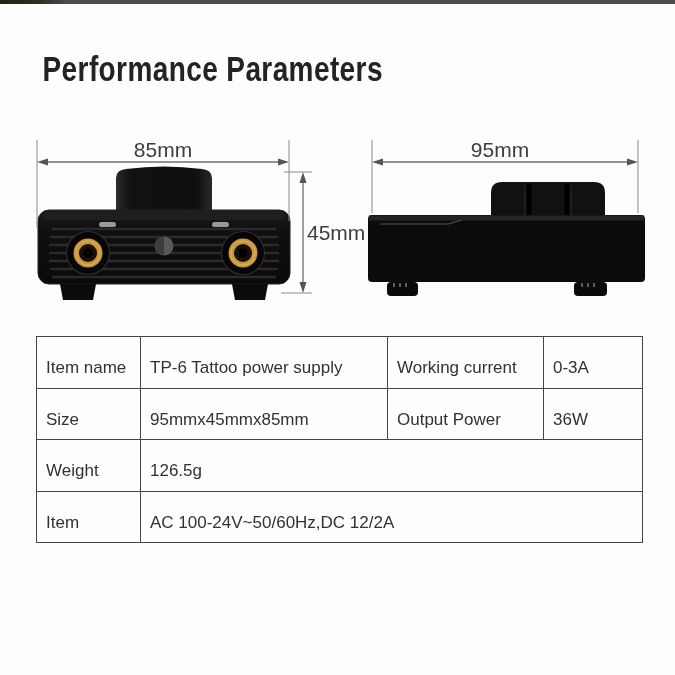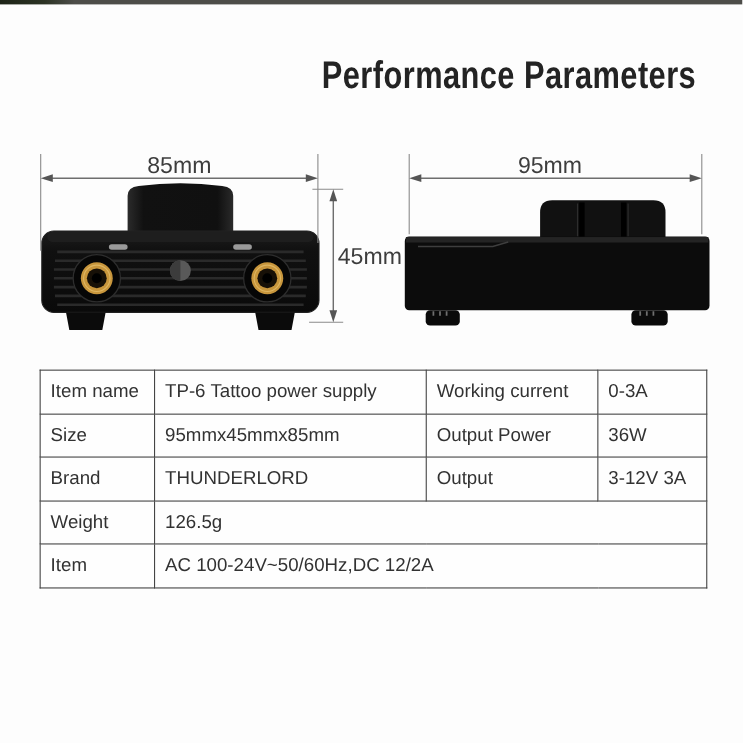--- a/index.html
+++ b/index.html
@@ -6,21 +6,21 @@
   body{
     width:675px;height:675px;position:relative;overflow:hidden;
     background:#fdfdfd;
     font-family:"Liberation Sans", sans-serif;
   }
   .top-strip{
     position:absolute;top:0;left:0;width:675px;height:4px;
     background:linear-gradient(90deg,#1d2417 0%,#2c3324 6%,#4d4d49 10%,#4d4d49 100%);
   }
   .title-wrap{
-    position:absolute;top:49px;left:0;width:675px;text-align:right;
+    position:absolute;top:49px;left:0;width:675px;text-align:left;
   }
   .title-wrap span{
     display:inline-block;
     transform:scaleX(0.80);
     font-size:35px;font-weight:bold;color:#232323;letter-spacing:0.5px;
     white-space:nowrap;
   }
   .figure-svg{position:absolute;top:128px;left:0;}
   .dim-text{font-size:21px;fill:#3d3d3d;font-family:"Liberation Sans",sans-serif;}
   .dim-line{stroke:#6e6e6e;stroke-width:1.3;}
@@ -28,21 +28,21 @@
   .arrow{fill:#555;}
   table.spec{
     position:absolute;left:36px;top:336px;
     width:606px;border-collapse:collapse;table-layout:fixed;
     background:#fefefe;
   }
   table.spec td{
     border:1.7px solid #454545;
     height:38.5px;
     font-size:17px;color:#323232;
-    padding:0 4px 0 9px;
+    padding:12px 4px 0 9px;
     vertical-align:middle;
     white-space:nowrap;overflow:hidden;
   }
   td.indent{padding-left:19px;margin-top:42px;}
 </style>
 </head>
 <body>
 
 <div class="top-strip"></div>
 
@@ -173,26 +173,20 @@
       <td>Working current</td>
       <td>0-3A</td>
     </tr>
     <tr>
       <td>Size</td>
       <td>95mmx45mmx85mm</td>
       <td>Output Power</td>
       <td>36W</td>
     </tr>
     <tr>
-      <td>Brand</td>
-      <td>THUNDERLORD</td>
-      <td>Output</td>
-      <td>3-12V 3A</td>
-    </tr>
-    <tr>
       <td>Weight</td>
       <td colspan="3">126.5g</td>
     </tr>
     <tr>
       <td>Item</td>
       <td colspan="3" class="indent">AC 100-24V~50/60Hz,DC 12/2A</td>
     </tr>
   </tbody>
 </table>
 

